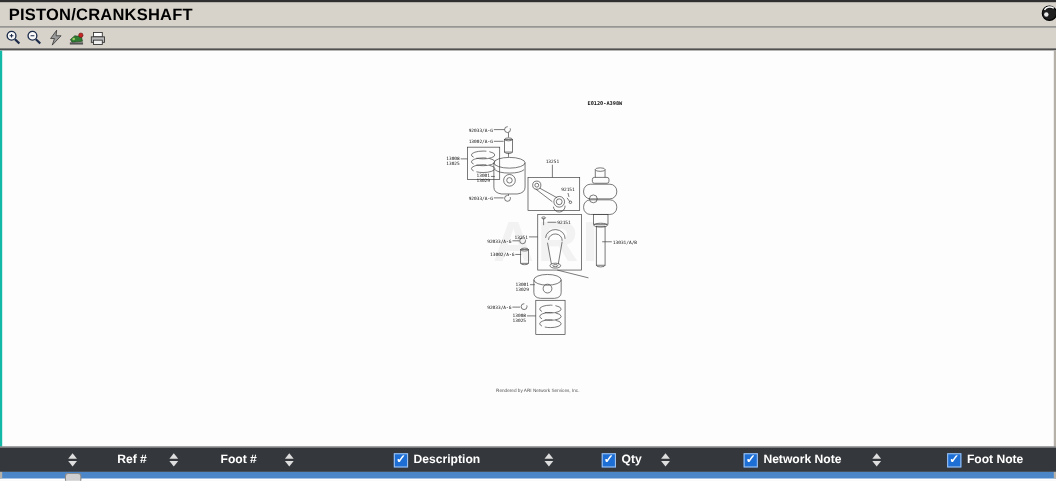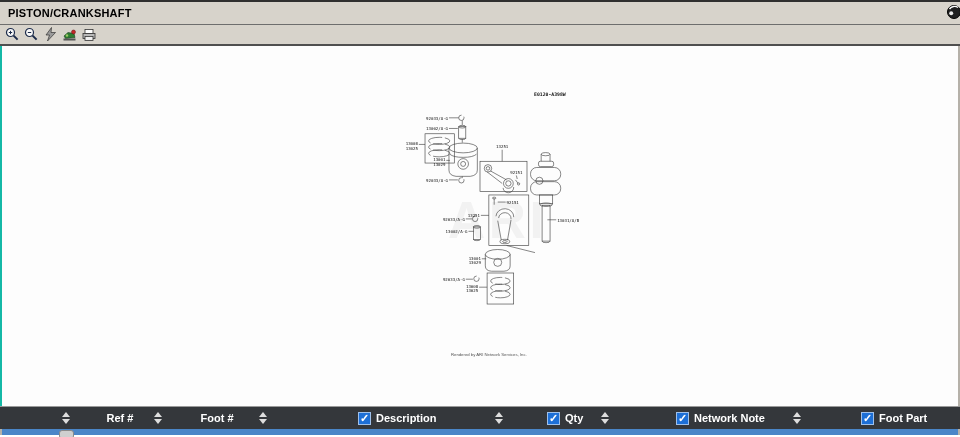--- a/index.html
+++ b/index.html
@@ -1,21 +1,21 @@
 <!DOCTYPE html>
 <html><head>
 <meta charset="utf-8">
 <style>
   * { margin:0; padding:0; box-sizing:border-box; }
   body { font-family:"Liberation Sans", sans-serif; background:#e8e8e8; }
   .app { position:relative; width:960px; height:437px; background:#fff; overflow:hidden; }
 
   .titlebar { height:25px; background:#d7d3cb; border-top:2px solid #2f2f2f;
     border-bottom:1px solid #6e6e6e; display:flex; align-items:center; position:relative; }
-  .title { font-size:11px; font-weight:bold; color:#000; padding-left:8px; letter-spacing:.2px; }
+  .title { font-size:15px; font-weight:bold; color:#000; padding-left:8px; letter-spacing:.2px; }
   .globe { position:absolute; right:-3px; top:1px; width:18px; height:18px; cursor:pointer; }
 
   .toolbar { height:21px; background:#d7d3cb; border-bottom:2px solid #4f4f4f;
     display:flex; align-items:center; padding-left:3px; }
   .tbtn { width:19px; height:17px; display:flex; align-items:center; justify-content:center; cursor:pointer; }
 
   .canvas { position:relative; height:360px; background:#fdfdfd;
     border-left:2px solid #14b8a6; border-right:2px solid #b5b1a9; overflow:hidden; }
   .canvas svg.diagram { position:absolute; left:-2px; top:0; }
   .dshape { stroke:#3c3c3c; stroke-width:.7; fill:none; }
@@ -248,21 +248,21 @@
         <span class="hlabel">Network Note</span>
       </div>
       <div class="hitem centered" style="left: 797px;">
         <span class="sortbox">
           <span class="tri-up"></span>
           <span class="tri-down"></span>
         </span>
       </div>
       <div class="hitem" style="left: 861px;">
         <span class="cbox">✓</span>
-        <span class="hlabel">Foot Part</span>
+        <span class="hlabel">Foot Note</span>
       </div>
     </div>
 
   <div class="trow">
     <div class="rowblob"></div>
   </div>
 
 </div>
 
 </body></html>

